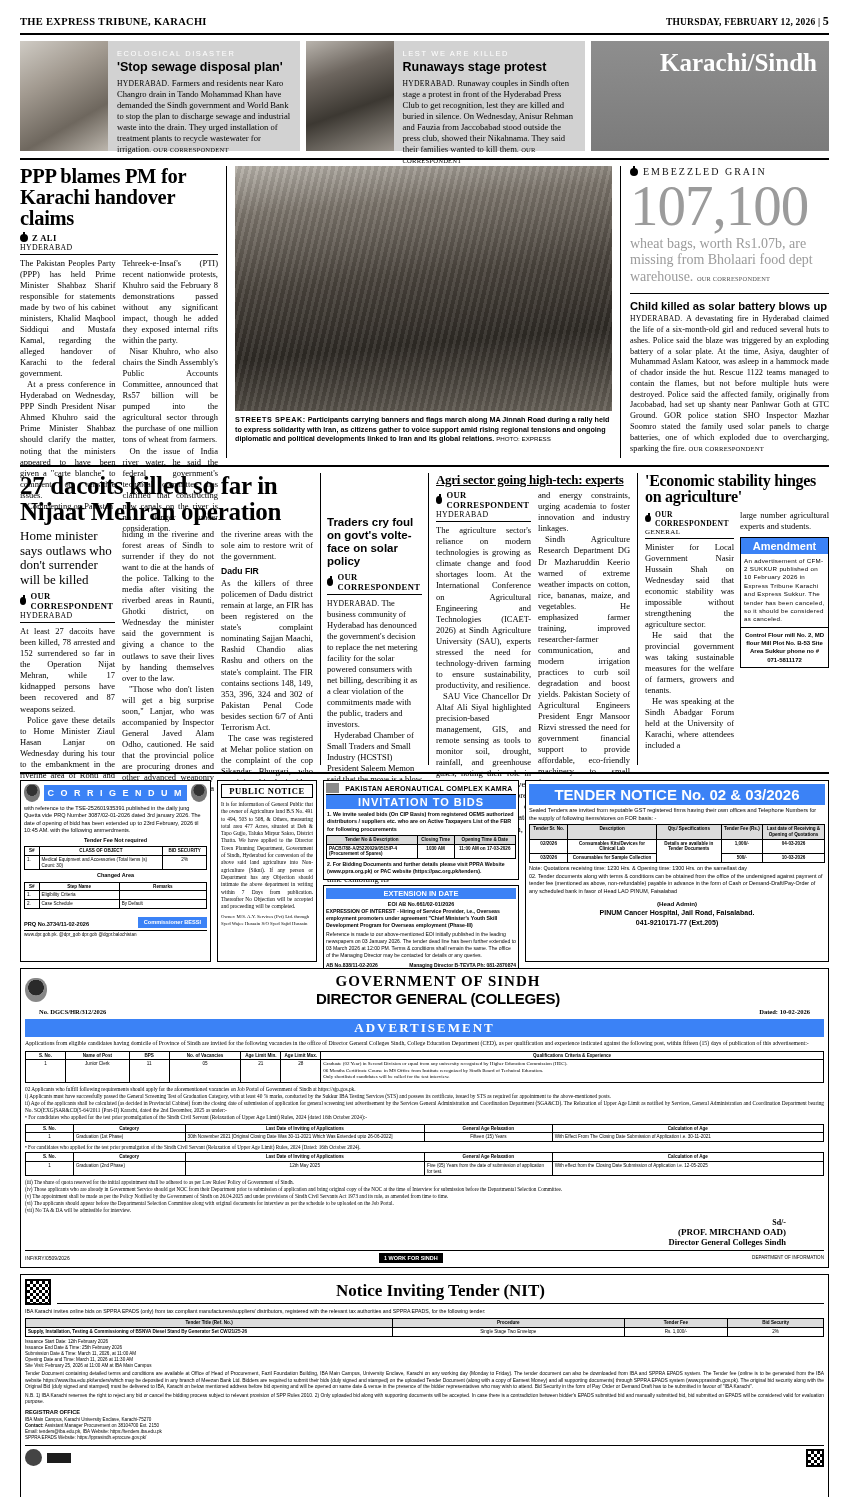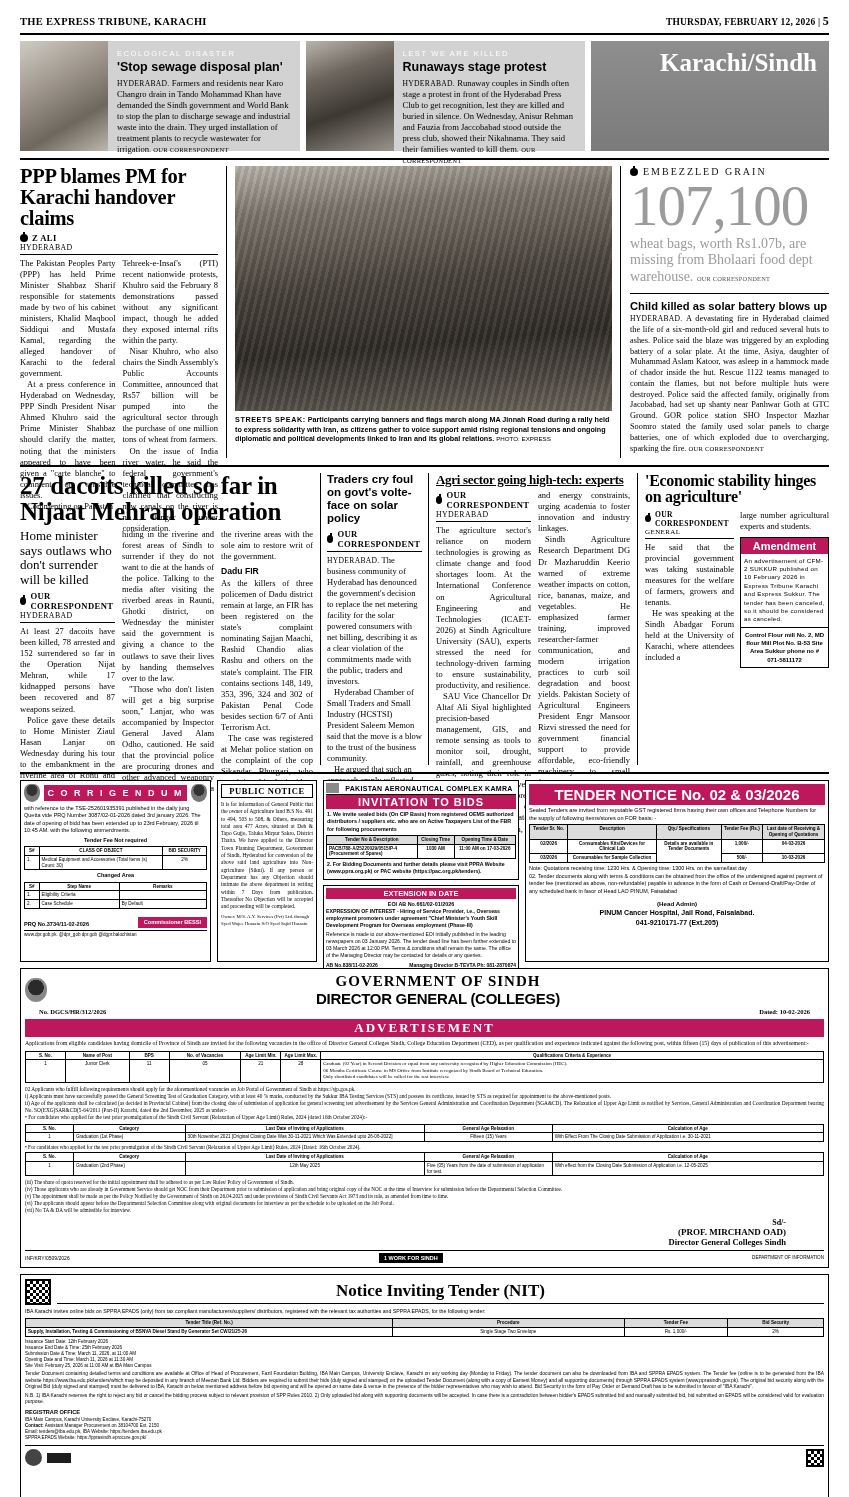--- a/index.html
+++ b/index.html
@@ -61,21 +61,21 @@
 
   
   .stat-kicker { font-variant: small-caps; font-size: 10px; letter-spacing: 2px;
                  display: flex; align-items: center; gap: 5px; color: #111; }
   .bignum { font-family: "Liberation Serif", serif; font-size: 57px; color: #9b9b9b;
             line-height: .95; letter-spacing: -1px; margin: 2px 0 3px; }
   .stat-sub { font-size: 14px; color: #9b9b9b; line-height: 1.16; }
 
   
   .ad { border: 1px solid #000; background: #fff; }
-  .ad-black { background: #be185d; color: #fff; text-align: center;
+  .ad-black { background: #3b82f6; color: #fff; text-align: center;
               font-family: "Liberation Sans", sans-serif; font-weight: bold; }
   .ad-txt { font-family: "Liberation Sans", sans-serif; font-size: 5.5px; line-height: 1.35; }
   .ad-txt-sm { font-family: "Liberation Sans", sans-serif; font-size: 4.6px; line-height: 1.32; }
   table.adt { border-collapse: collapse; width: 100%; }
   table.adt td, table.adt th { border: 1px solid #000; padding: 1px 2px;
       font-family: "Liberation Sans", sans-serif; font-size: 4.6px; line-height: 1.25;
       vertical-align: top; }
   table.adt th { font-weight: bold; text-align: center; }
   .ctr { text-align: center; }
   .ogdc-hd { background:#000;color:#fff;font-family:"Liberation Sans",sans-serif;
@@ -226,21 +226,21 @@
           <div class="subhead">Dadu FIR</div>
           <div class="bodytext">
             <p style="text-indent:0">As the killers of three policemen of Dadu district remain at large, an FIR has been registered on the state's complaint nominating Sajjan Maachi, Rashid Chandio alias Rashu and others on the state's complaint. The FIR contains sections 148, 149, 353, 396, 324 and 302 of Pakistan Penal Code besides section 6/7 of Anti Terrorism Act.</p>
             <p>The case was registered at Mehar police station on the complaint of the cop Sikandar Bhurgari, who was injured in the incident in which policemen Imamuddin Khoso, Irfan Chandio and Hafeez Mahesar were martyred.</p>
           </div>
         </div>
       </div>
     </div>
 
     <div style="flex:0 0 100px; padding:0 6px; border-left:1px solid #000;">
-      <div style="font-family:'Liberation Sans',sans-serif;font-weight:bold;font-size:11.5px;line-height:1.12;">Traders cry foul on govt's volte-face on solar policy</div>
+      <div style="font-family:'Liberation Sans',sans-serif;font-weight:bold;font-size:11.5px;line-height:1.12;margin-top:43px;">Traders cry foul on govt's volte-face on solar policy</div>
       <div class="byline">
         <span class="bullet-ic"></span>
         <span>OUR CORRESPONDENT</span>
       </div>
       <div style="border-top:1px solid #000;margin:2px 0 3px;"></div>
       <div class="bodytext" style="text-align:left;">
         <p style="text-indent:0"><span class="dline">HYDERABAD.</span>
           <span>The business community of Hyderabad has denounced the government's decision to replace the net metering facility for the solar powered consumers with net billing, describing it as a clear violation of the commitments made with the public, traders and investors.</span></p>
         <p>Hyderabad Chamber of Small Traders and Small Industry (HCSTSI) President Saleem Memon said that the move is a blow to the trust of the business community.</p>
         <p>He argued that such an approach amply reflected that the government imposed harsh decisions on weaker segments of the society, while at the same time exhibiting its helplessness before the influential groups.</p>
@@ -271,20 +271,21 @@
     <div style="flex:1; padding-left:7px; border-left:1px solid #000;">
       <div class="story-head-serif" style="font-size:16px;">'Economic stability hinges on agriculture'</div>
       <div style="display:flex; gap:6px; margin-top:4px;">
         <div style="flex:1;">
           <div class="byline" style="margin-top:0;font-size:7.6px;">
             <span class="bullet-ic" style="width:7px;height:7px;"></span>
             <span>OUR CORRESPONDENT</span>
           </div>
           <div class="byline-city" style="font-size:7px;">GENERAL</div>
           <div class="bodytext">
+            <p>Minister for Local Government Nasir Hussain Shah on Wednesday said that economic stability was impossible without strengthening the agriculture sector.</p>
             <p>He said that the provincial government was taking sustainable measures for the welfare of farmers, growers and tenants.</p>
             <p>He was speaking at the Sindh Abadgar Forum held at the University of Karachi, where attendees included a</p>
           </div>
         </div>
         <div style="flex:1;">
           <div class="bodytext">
             <p style="text-indent:0">large number agricultural experts and students.</p>
           </div>
 
           <div class="ad" style="margin-top:5px;">

